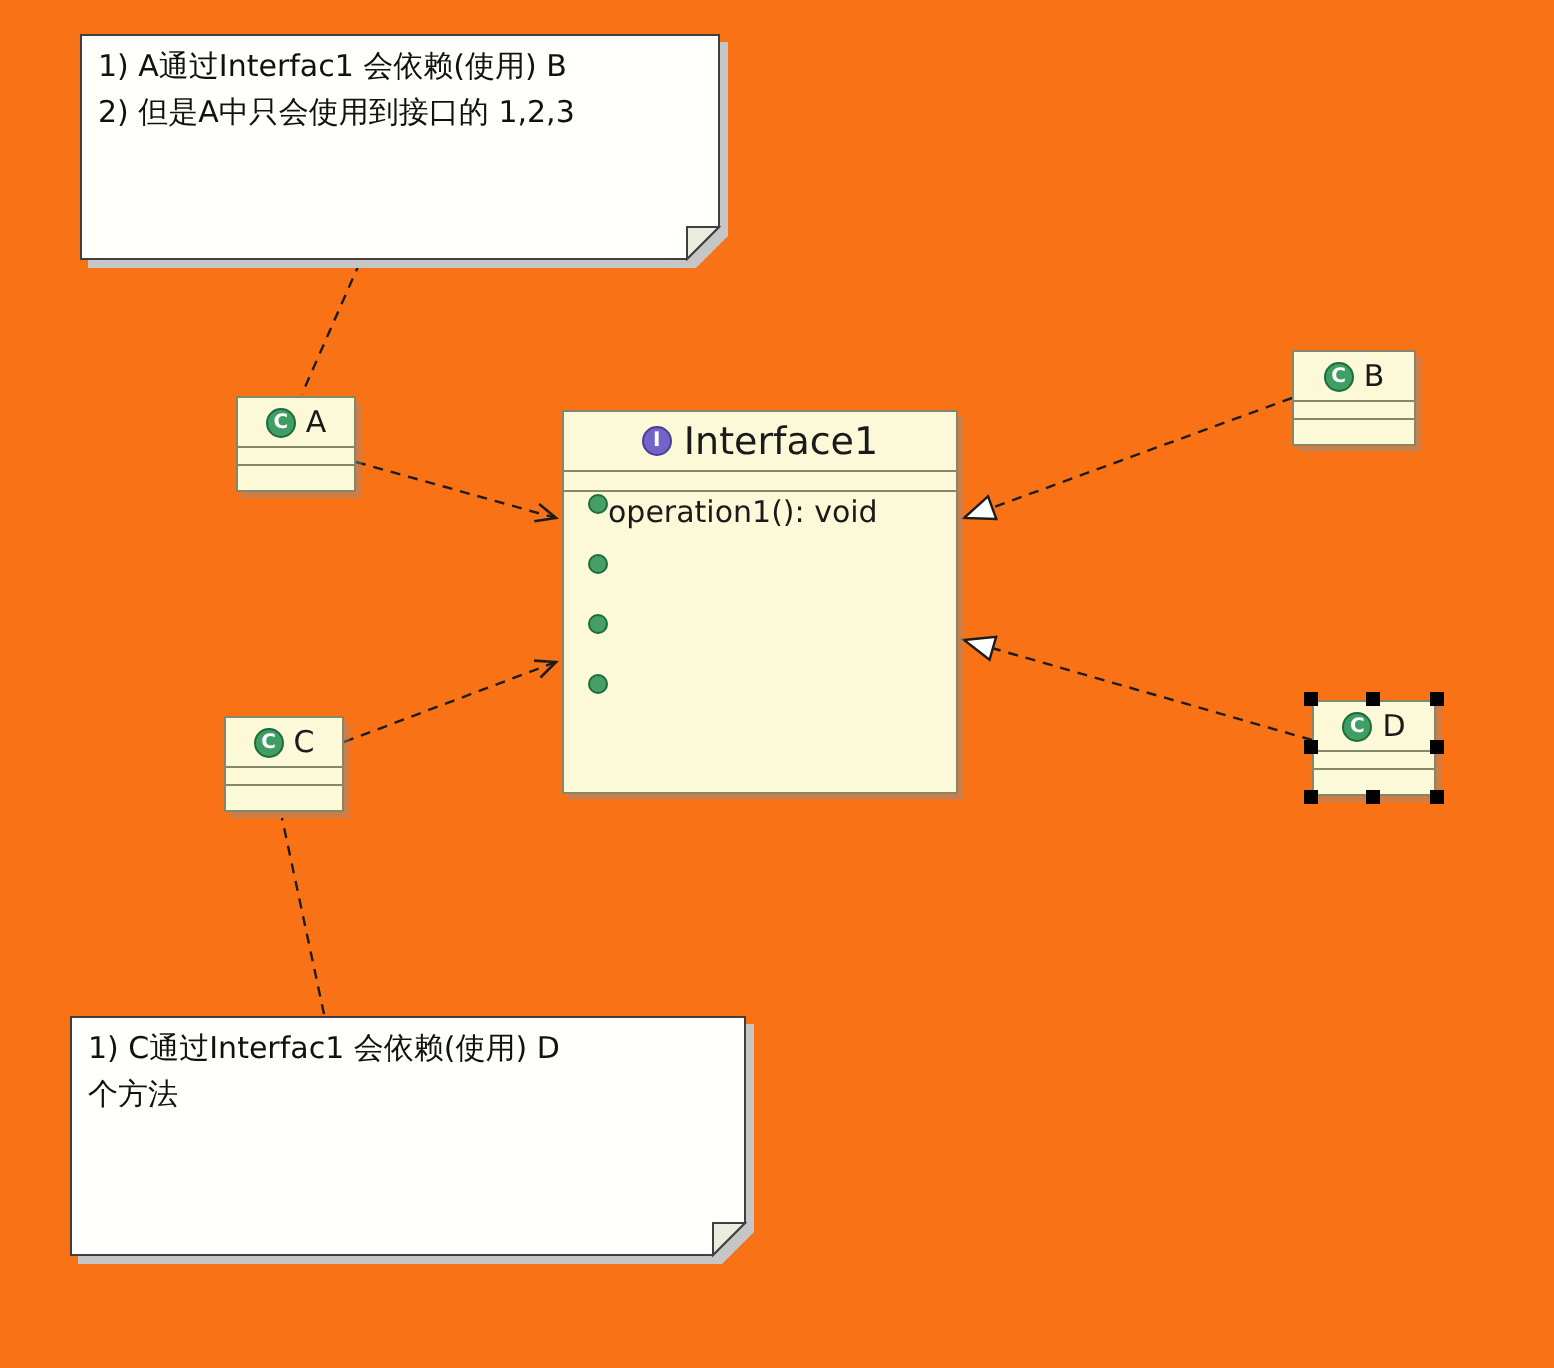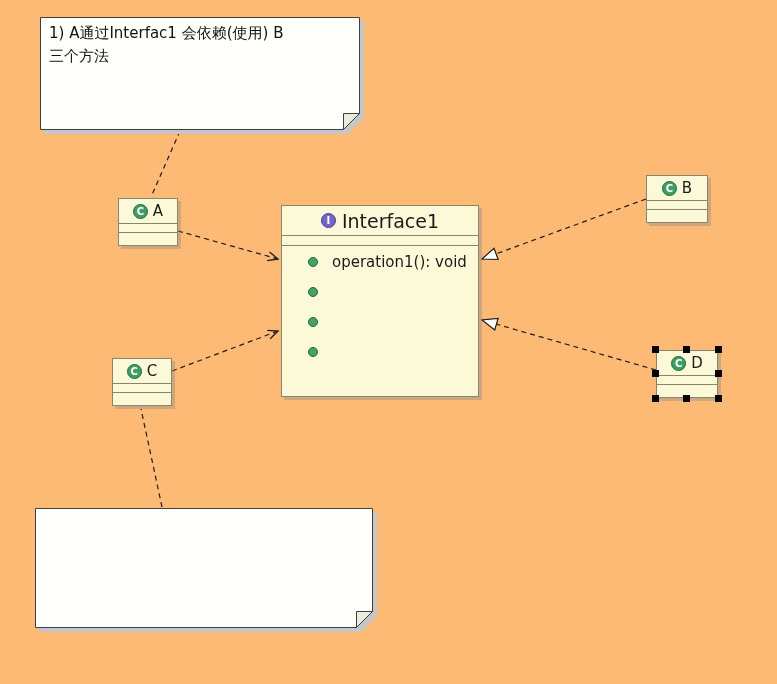--- a/index.html
+++ b/index.html
@@ -1,19 +1,19 @@
 <!DOCTYPE html>
 <html><head>
 <meta charset="utf-8">
 <style>
   * { margin:0; padding:0; box-sizing:border-box; }
   html,body { background:#ffffff; }
   body { font-family:"DejaVu Sans","Liberation Sans",sans-serif; color:#1a1a1a; }
 
-  .canvas { position:relative; width:777px; height:684px; background:#fdba74; overflow:hidden; }
+  .canvas { position:relative; width:777px; height:684px; background:#f97316; overflow:hidden; }
 
   
   .connector-layer { position:absolute; left:0; top:0; width:777px; height:684px; }
   .connector { stroke:#1c1c1c; stroke-width:1.2; stroke-dasharray:5 4; fill:none; }
 
   
   .uml-box { position:absolute; background:#FCF9D8; border:1px solid #86866B;
              box-shadow:3px 3px 0 rgba(140,140,140,0.40); }
 
   .class-box { width:60px; height:48px; }
@@ -28,21 +28,21 @@
   .class-icon { background:#3E9E63; border:1px solid #1C6B3D; }
   .iface-icon { background:#7264C9; border:1px solid #4A3D96; }
 
   
   .iface-box { left:281px; top:205px; width:198px; height:192px; }
   .iface-header { height:30px; display:flex; align-items:center; justify-content:center; gap:6px;
                   border-bottom:1px solid #86866B; }
   .iface-name { font-size:19px; }
   .iface-attr { height:10px; border-bottom:1px solid #86866B; }
   .methods { padding-top:1px; }
-  .method-row { height:30px; display:flex; align-items:center; padding-left:26px; gap:14px; }
+  .method-row { height:30px; display:flex; align-items:flex-start; padding-left:12px; gap:0; }
   .method-dot { width:10px; height:10px; border-radius:50%; background:#46A065;
                 border:1px solid #1C6B3D; flex:none; }
   .method-text { font-size:15px; white-space:nowrap; }
 
   
   .note { position:absolute; }
   .note-svg { position:absolute; left:0; top:0; display:block; }
   .note-text { position:absolute; left:9px; top:5px; font-size:15px; line-height:23px;
                color:#111; white-space:nowrap; }
 
@@ -75,31 +75,33 @@
   </svg>
 
   <div class="note" style="left:40px;top:17px;width:326px;height:119px">
     <svg class="note-svg" width="326" height="119">
       <polygon points="4,4 324,4 324,101 308,117 4,117" fill="#c6c6c6"></polygon>
       <polygon points="0.5,0.5 319.5,0.5 319.5,96.5 303.5,112.5 0.5,112.5" fill="#FFFFFB" stroke="#3f3f3f" stroke-width="1"></polygon>
       <polygon points="303.5,96.5 319.5,96.5 303.5,112.5" fill="#ECECDE" stroke="#3f3f3f" stroke-width="1"></polygon>
     </svg>
     <div class="note-text">
       <div>1) A通过Interfac1 会依赖(使用) B</div>
-      <div>三个方法</div>
+      <div>2) 但是A中只会使用到接口的 1,2,3</div>
     </div>
   </div>
 
   <div class="note" style="left:35px;top:508px;width:344px;height:126px">
     <svg class="note-svg" width="344" height="126">
       <polygon points="4,4 342,4 342,108 326,124 4,124" fill="#c6c6c6"></polygon>
       <polygon points="0.5,0.5 337.5,0.5 337.5,103.5 321.5,119.5 0.5,119.5" fill="#FFFFFB" stroke="#3f3f3f" stroke-width="1"></polygon>
       <polygon points="321.5,103.5 337.5,103.5 321.5,119.5" fill="#ECECDE" stroke="#3f3f3f" stroke-width="1"></polygon>
     </svg>
     <div class="note-text">
+      <div>1) C通过Interfac1 会依赖(使用) D</div>
+      <div>个方法</div>
     </div>
   </div>
 
   <div class="uml-box class-box" style="left:118px;top:198px">
     <div class="class-header">
       <span class="mini-icon class-icon">C</span>
       <span class="class-name">A</span>
     </div>
     <div class="compartment attr-comp"></div>
     <div class="compartment ops-comp"></div>

